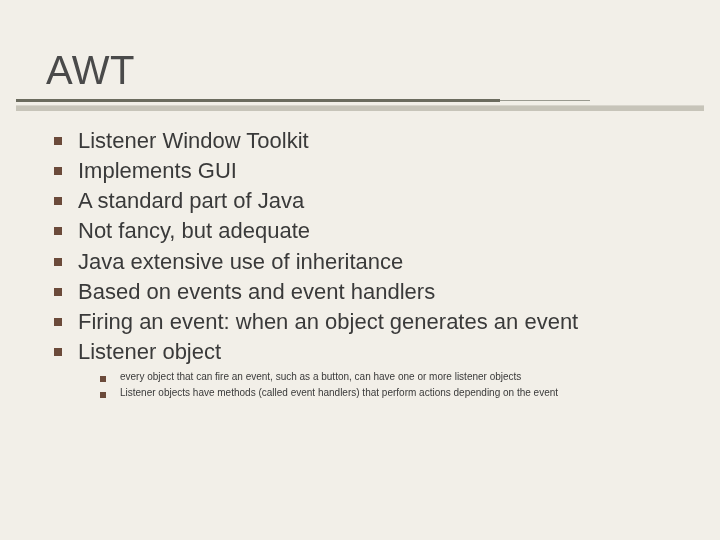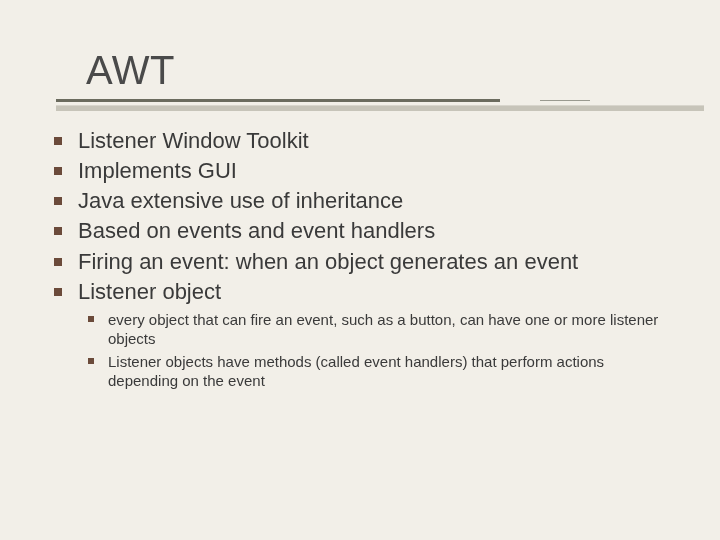--- a/index.html
+++ b/index.html
@@ -13,21 +13,20 @@
   }
   .slide {
     position: relative;
     width: 720px;
     height: 540px;
     box-sizing: border-box;
   }
   .title-block {
     position: relative;
     padding-top: 48px;
-    padding-left: 40px;
   }
   .title {
     font-size: 40px;
     font-weight: 400;
     color: #4a4a4a;
     margin: 0 0 6px 46px;
     letter-spacing: 0.5px;
   }
   .rule-line {
     position: relative;
@@ -83,23 +82,23 @@
     background: #6b4a3a;
   }
   ul.sub {
     list-style: none;
     padding: 0;
     margin: 4px 0 0 0;
   }
   ul.sub > li {
     position: relative;
     padding-left: 26px;
-    font-size: 15px;
+    font-size: 10px;
     line-height: 1.3;
-    margin: 3px 4px;
+    margin: 3px 16px;
   }
   ul.sub > li::before {
     content: "";
     position: absolute;
     left: 6px;
     top: 6px;
     width: 6px;
     height: 6px;
     background: #6b4a3a;
   }
@@ -119,20 +118,26 @@
   <div class="content">
     <ul class="top">
 
       <li>
         <span>Listener Window Toolkit</span>
       </li>
       <li>
         <span>Implements GUI</span>
       </li>
       <li>
+        <span>A standard part of Java</span>
+      </li>
+      <li>
+        <span>Not fancy, but adequate</span>
+      </li>
+      <li>
         <span>Java extensive use of inheritance</span>
       </li>
       <li>
         <span>Based on events and event handlers</span>
       </li>
       <li>
         <span class="italic">Firing</span><span> an event: when an object generates an event</span>
       </li>
       <li>
         <span class="italic">Listener</span><span> object</span>

